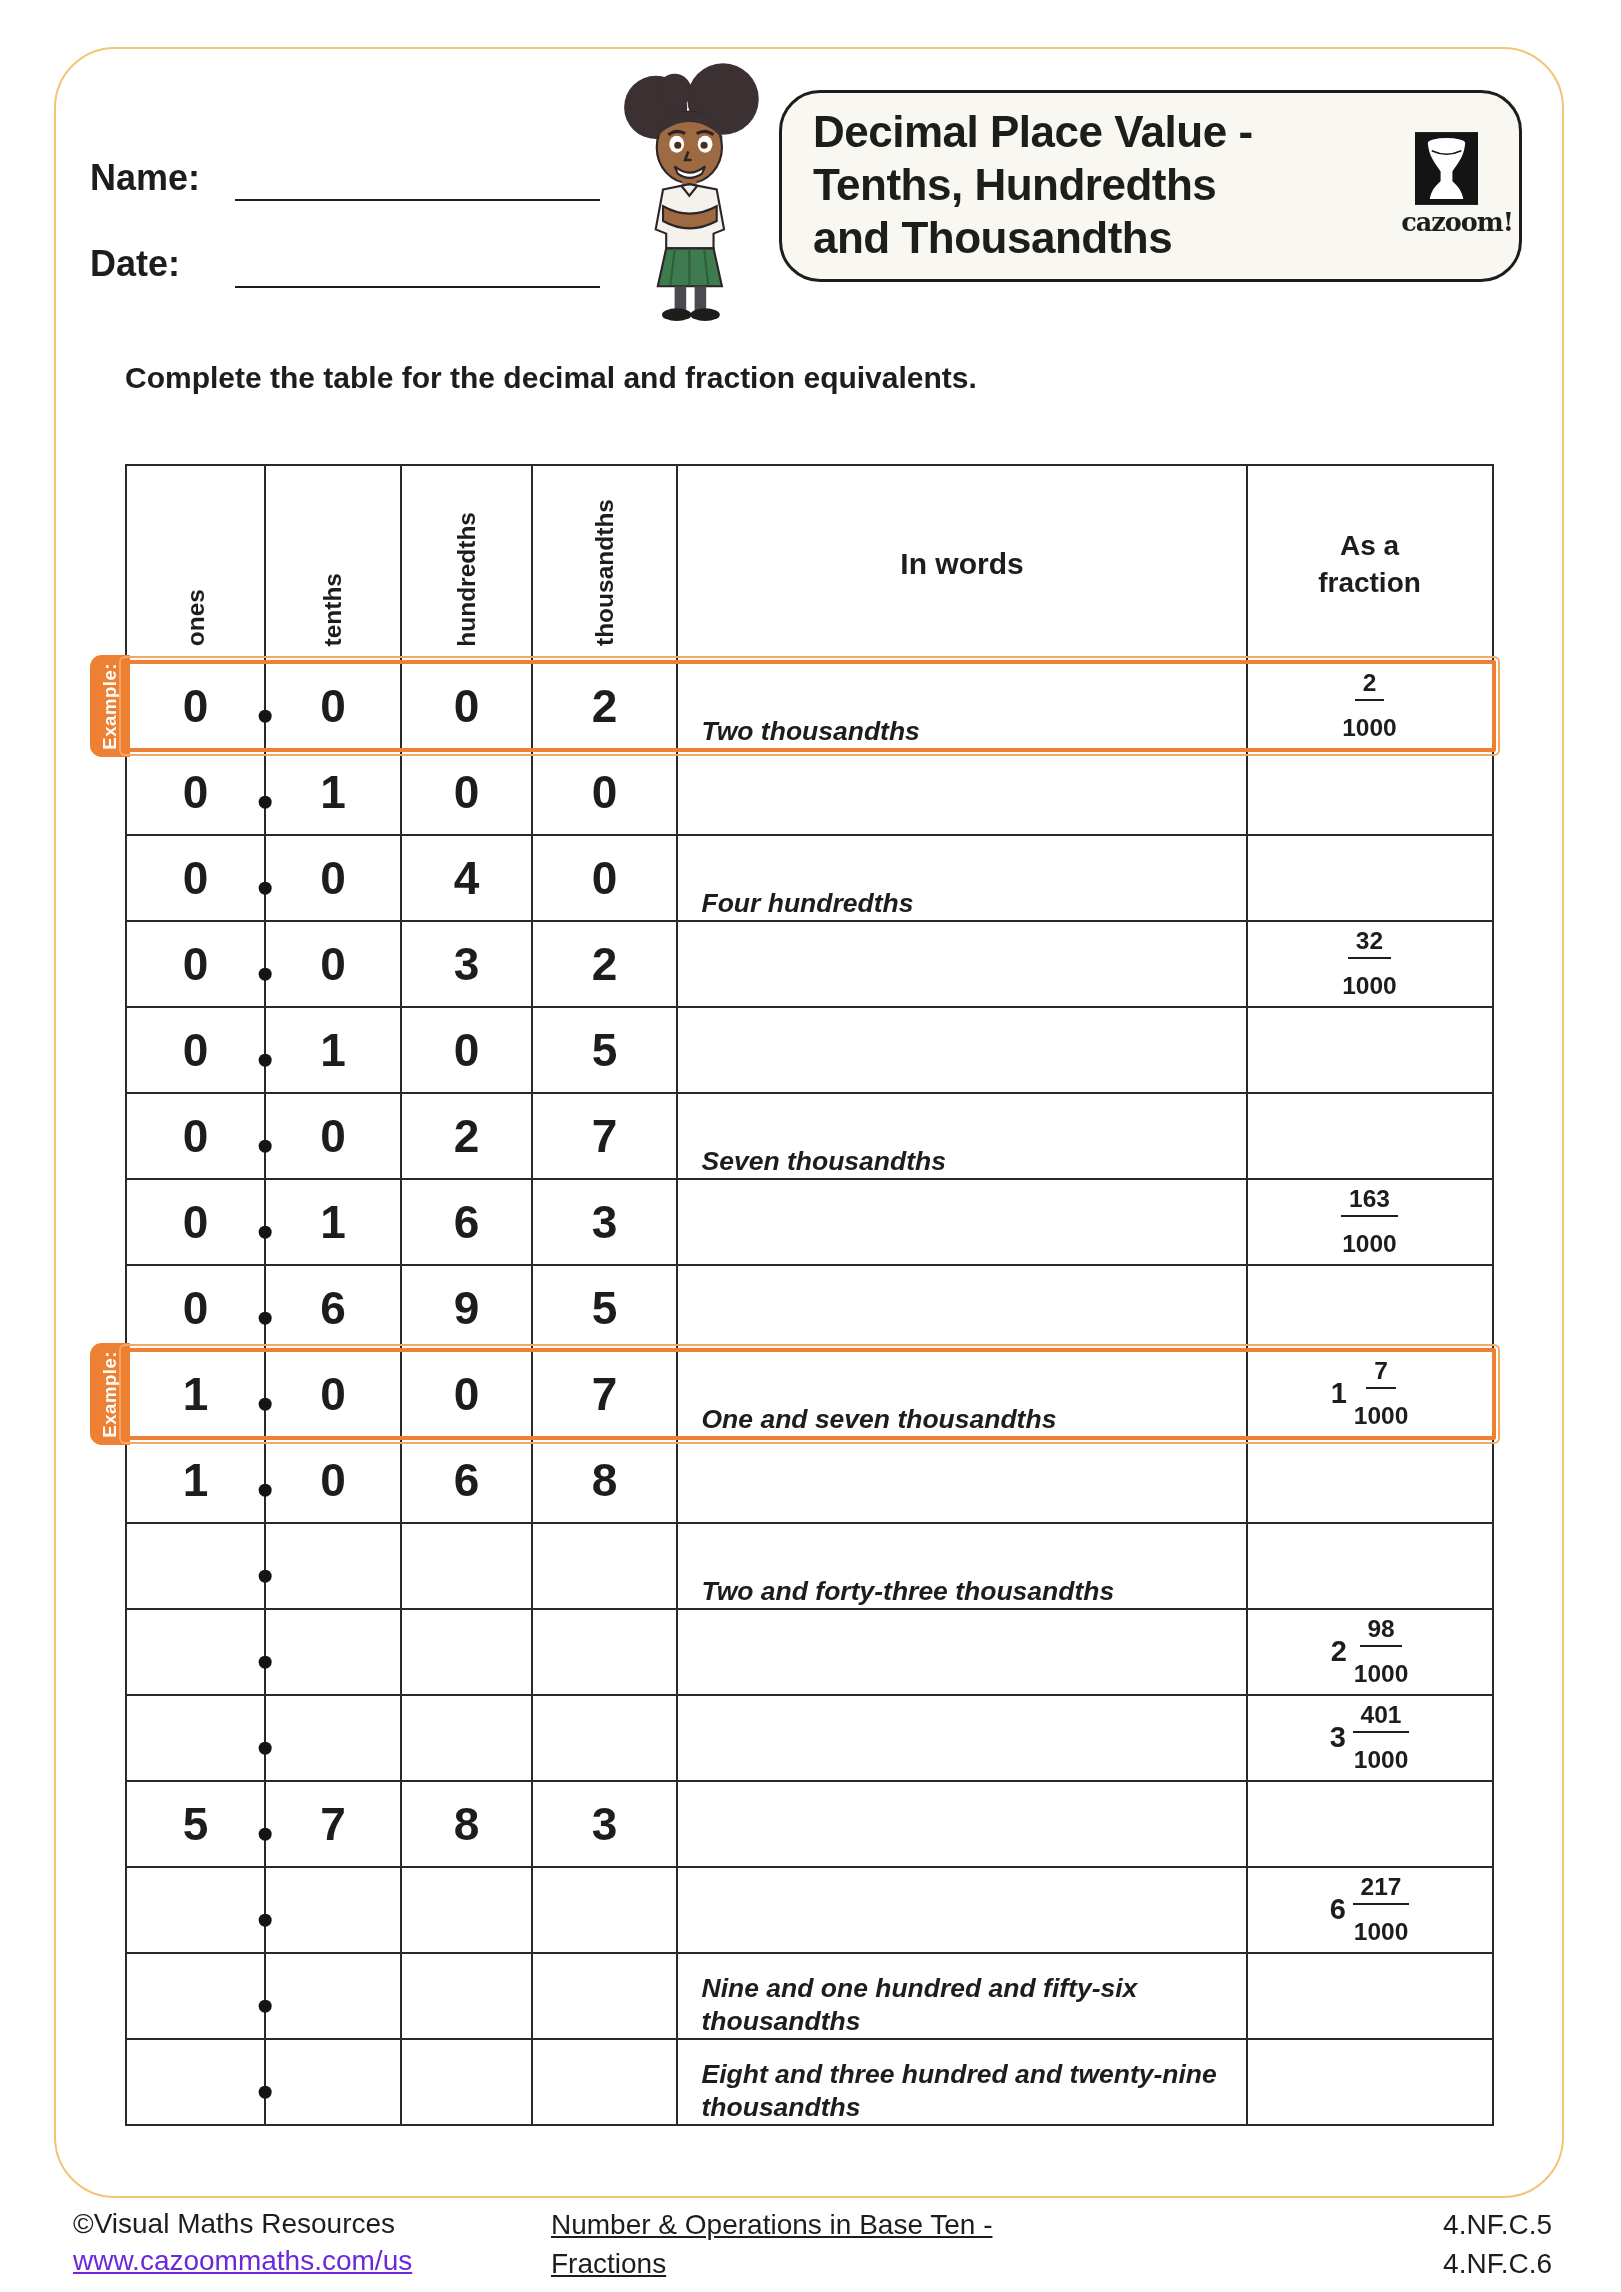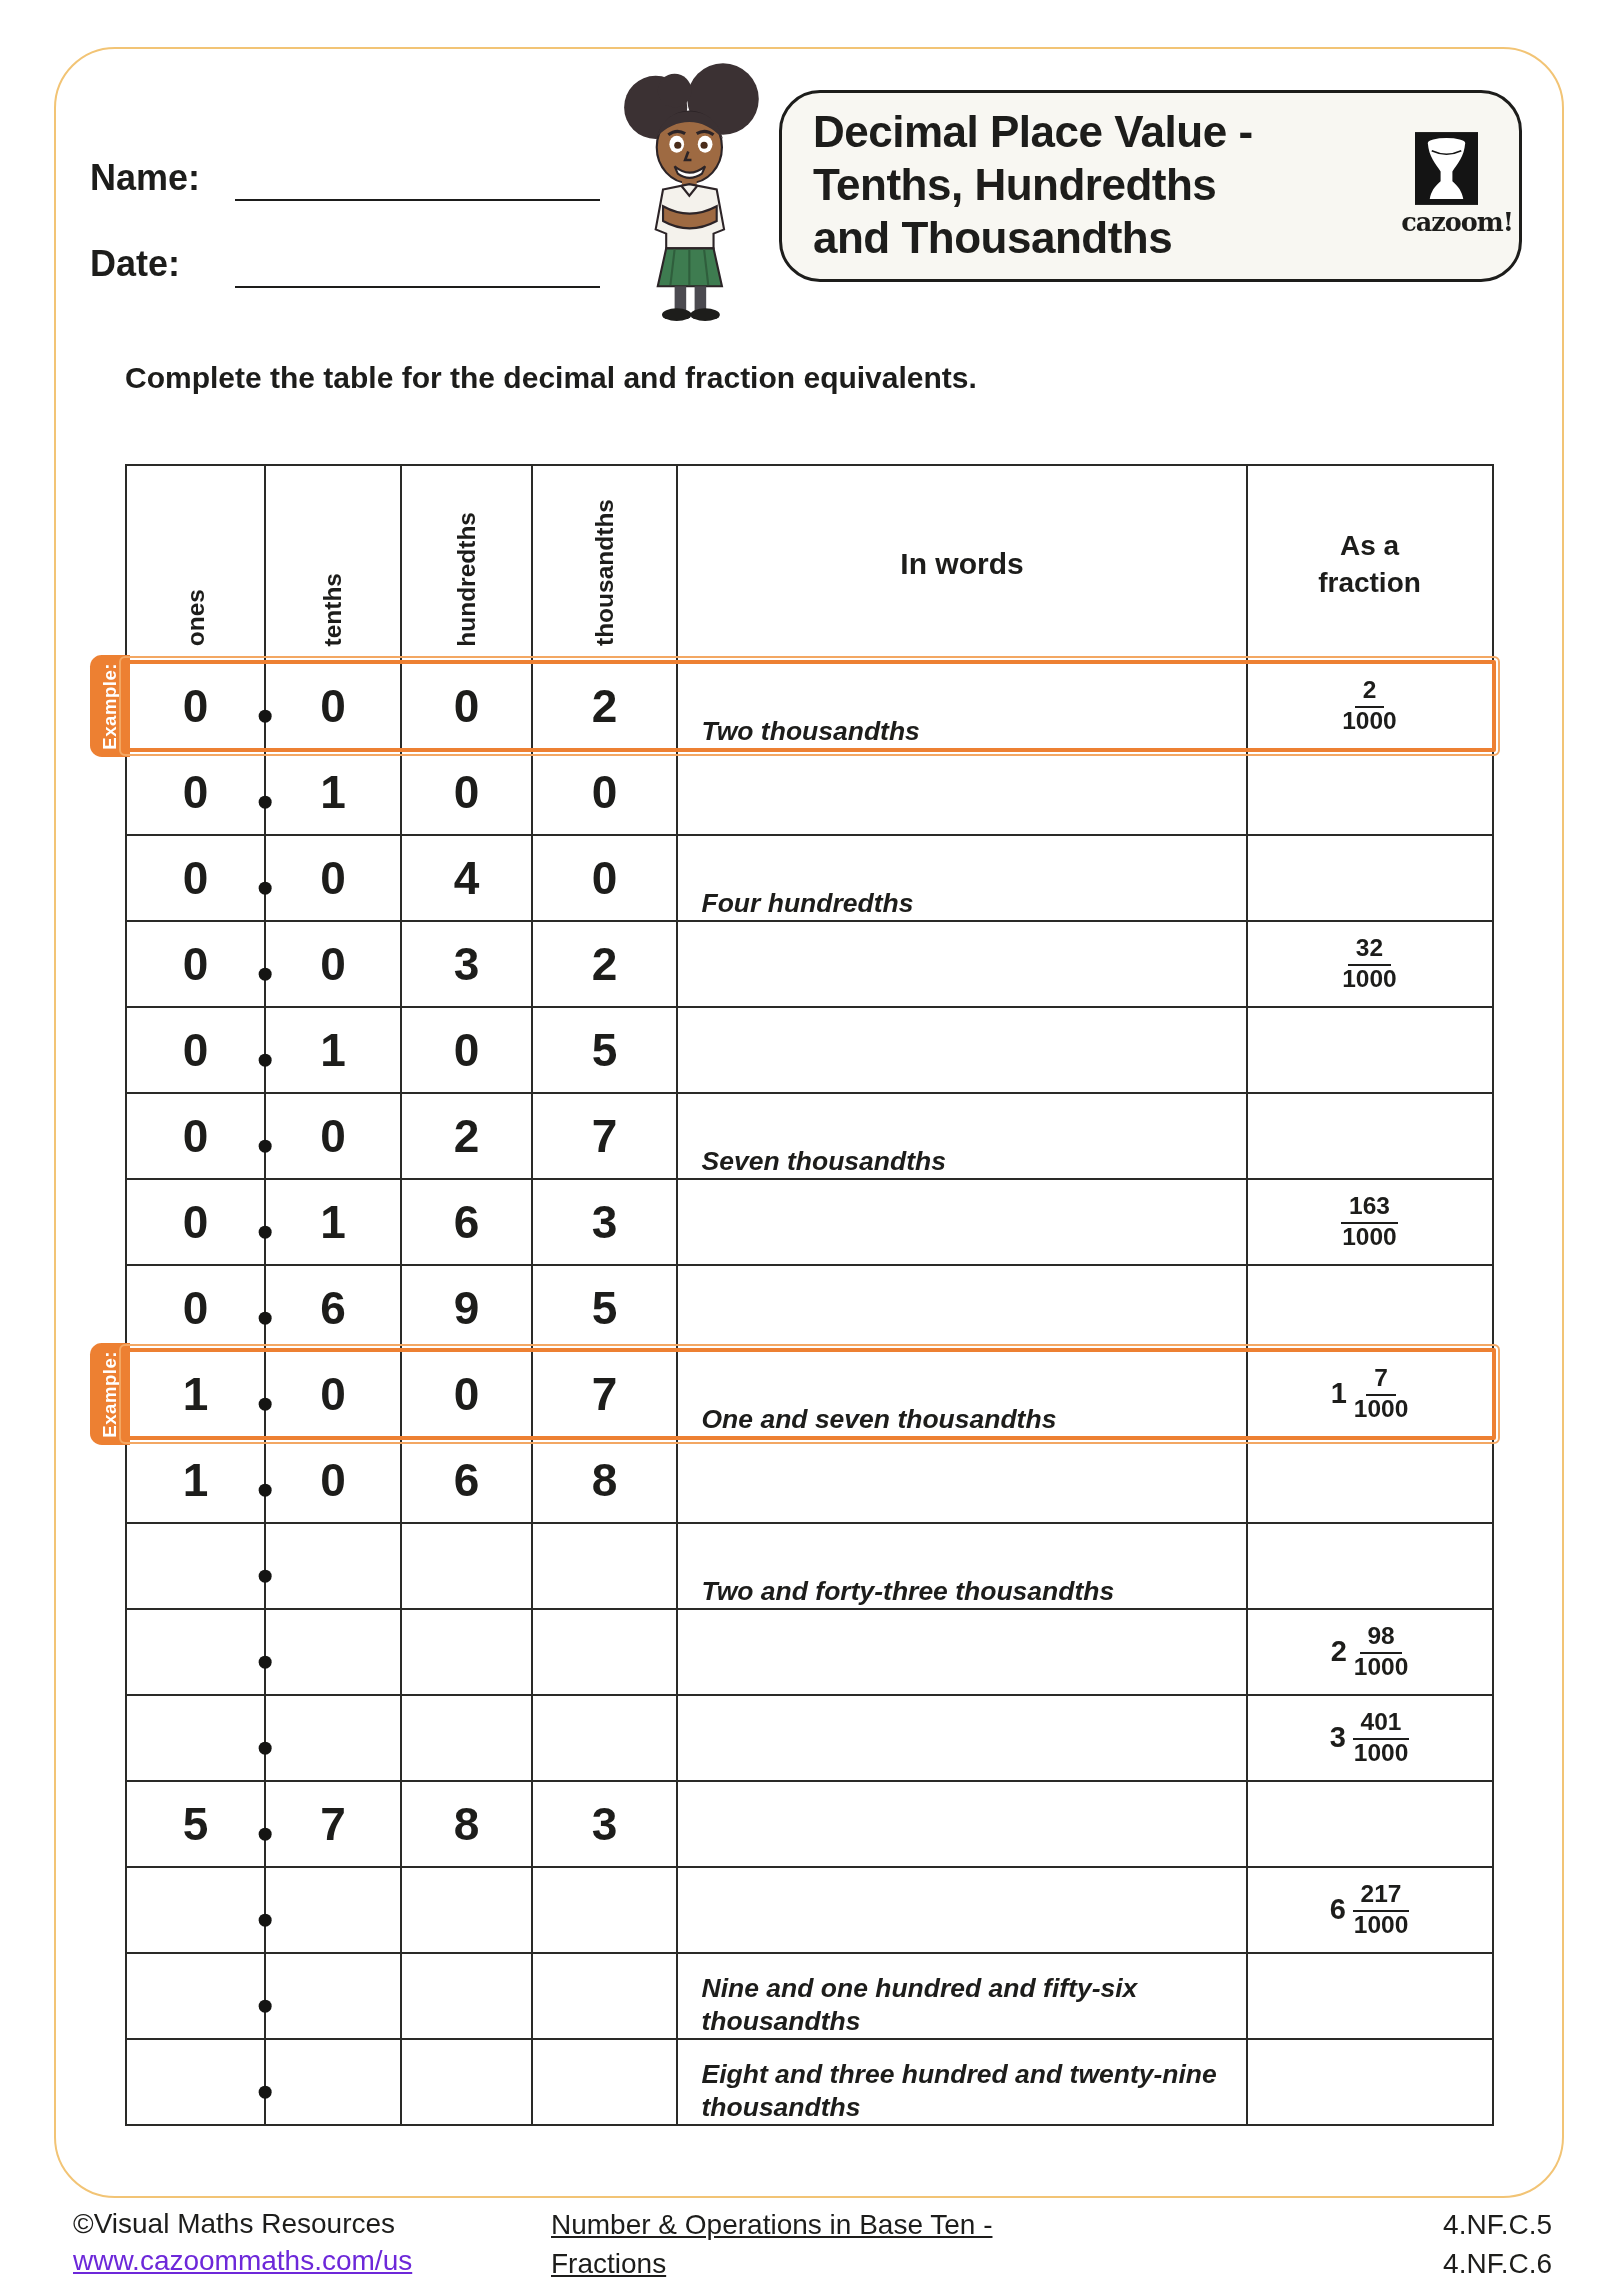--- a/index.html
+++ b/index.html
@@ -50,21 +50,21 @@
   .dot{
     position:absolute;left:-1px;top:62%;width:12.7px;height:12.7px;border-radius:50%;
     background:#151513;transform:translate(-50%,-50%);z-index:1;
   }
   .words{display:flex;align-items:flex-end;padding:0 13.7px 0 23.5px;font-size:26.5px;font-weight:bold;line-height:1.25;font-style:italic;}
   .fcell{display:flex;align-items:center;justify-content:center;}
   .frac{display:flex;align-items:center;gap:6.9px;font-weight:bold;}
   .whole{font-size:29px;}
   .stack{display:flex;flex-direction:column;align-items:center;font-size:24.5px;line-height:1.1;}
   .num{padding:0 7.8px 2.9px;border-bottom:2.9px solid #1d1d1b;}
-  .den{padding-top:0;}
+  .den{padding-top:14px;}
   
   .ex-outline{
     position:absolute;inset:-3.9px -3.9px;border:4.9px solid #ED8032;outline:2px solid #F3A763;
     outline-offset:2px;pointer-events:none;z-index:3;border-radius:2px;
   }
   .ex-tab{
     position:absolute;left:-37px;top:-8.8px;bottom:-8.8px;width:40px;background:#ED8032;
     border-radius:11.8px 0 0 11.8px;display:flex;align-items:center;justify-content:center;z-index:2;
   }
   .ex-tab span{

